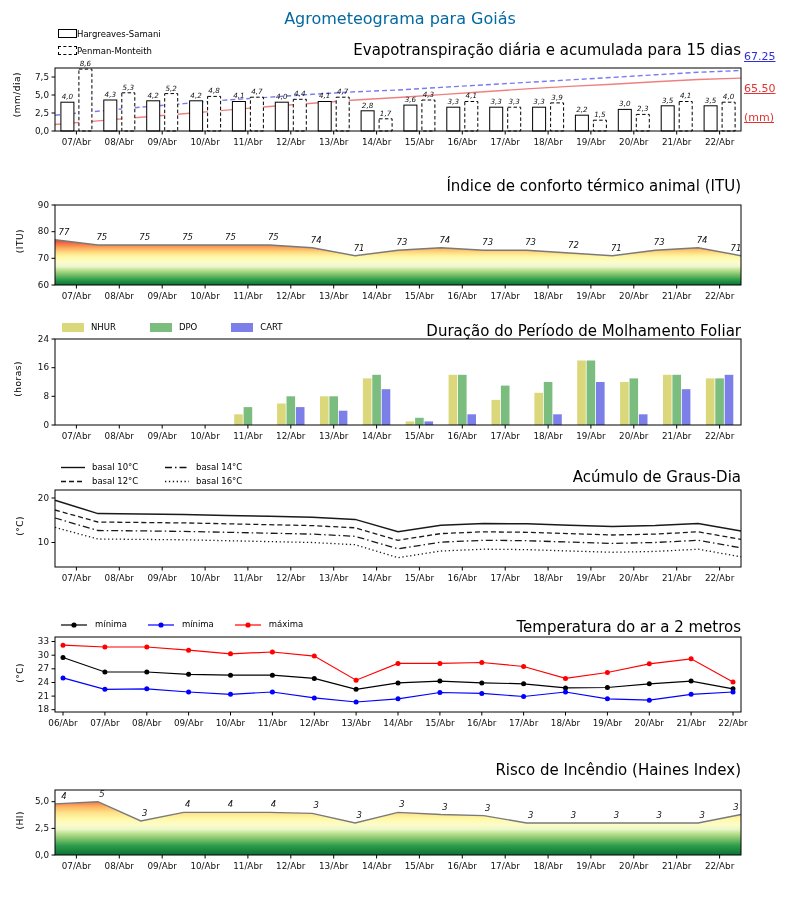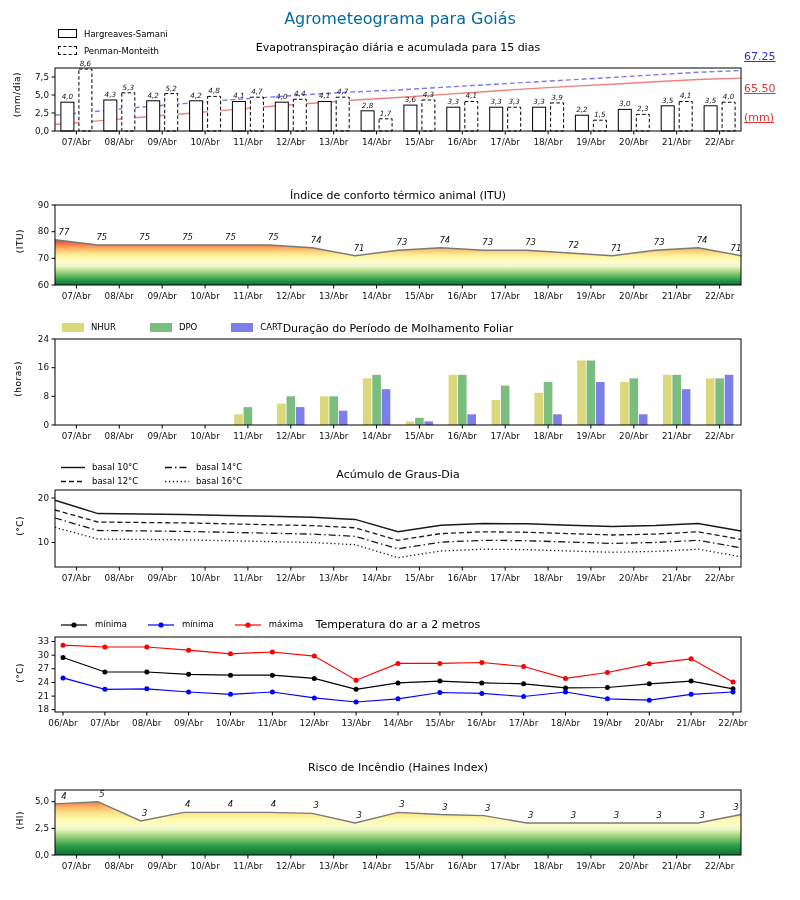--- a/index.html
+++ b/index.html
@@ -1,24 +1,24 @@
 <!DOCTYPE html>
 <html><head>
 <meta charset="utf-8">
 <style>
   html,body{margin:0;padding:0;background:#fff;}
   body{width:800px;height:900px;position:relative;font-family:"DejaVu Sans",sans-serif;color:#111;overflow:hidden;}
   #plots{position:absolute;left:0;top:0;}
   .page-title{position:absolute;top:9px;left:0;width:800px;text-align:center;font-size:16px;color:#0369a1;}
-  .sub-title{position:absolute;left:55px;width:686px;text-align:center;font-size:11px;color:#000;}
+  .sub-title{position:absolute;left:55px;width:686px;text-align:right;font-size:15px;color:#000;}
   .rlab{position:absolute;left:744px;font-size:11px;text-decoration:underline;}
   .ylab{position:absolute;writing-mode:vertical-rl;transform:rotate(180deg);font-size:9px;letter-spacing:.5px;color:#000;}
   .llab{font-size:8.5px;color:#000;white-space:nowrap;}
   #legend-evapo{position:absolute;left:58px;top:25px;}
-  .lrow{display:flex;align-items:center;gap:7px;height:17px;}
+  .lrow{display:flex;align-items:center;height:17px;}
   .box{width:17px;height:7px;border:1.2px solid #000;background:#fff;display:inline-block;}
   .box.dashed{border-style:dashed;}
   #legend-mol{position:absolute;left:62px;top:320px;display:flex;gap:34px;align-items:center;height:14px;}
   #legend-mol .sw{width:22px;height:9px;display:inline-block;}
   .litem{display:flex;align-items:center;gap:7px;}
   #legend-graus{position:absolute;left:60px;top:460px;display:grid;grid-template-columns:104px 120px;row-gap:1px;}
   .gitem{display:flex;align-items:center;gap:6px;height:13px;}
   #legend-temp{position:absolute;left:60px;top:617px;display:flex;gap:20px;align-items:center;height:14px;}
 </style>
 </head>
@@ -507,21 +507,21 @@
       <line x1="676.7" y1="855" x2="676.7" y2="858.5" stroke="#000" stroke-width="1"></line>
       <text x="676.7" y="869" text-anchor="middle" font-size="8.8" fill="#111">21/Abr</text>
       <line x1="719.6" y1="855" x2="719.6" y2="858.5" stroke="#000" stroke-width="1"></line>
       <text x="719.6" y="869" text-anchor="middle" font-size="8.8" fill="#111">22/Abr</text>
     </g>
   </svg>
 
 <div class="page-title">Agrometeograma para Goiás</div>
 
 <div class="sub-title" style="top:41px">Evapotranspiração diária e acumulada para 15 dias</div>
-<div class="sub-title" style="top:189px">Índice de conforto térmico animal (ITU)</div>
+<div class="sub-title" style="top:177px">Índice de conforto térmico animal (ITU)</div>
 <div class="sub-title" style="top:322px">Duração do Período de Molhamento Foliar</div>
 <div class="sub-title" style="top:468px">Acúmulo de Graus-Dia</div>
 <div class="sub-title" style="top:618px">Temperatura do ar a 2 metros</div>
 <div class="sub-title" style="top:761px">Risco de Incêndio (Haines Index)</div>
 
 <div id="legend-evapo">
   <div class="lrow">
     <span class="box"></span>
     <span class="llab">Hargreaves-Samani</span>
   </div>

